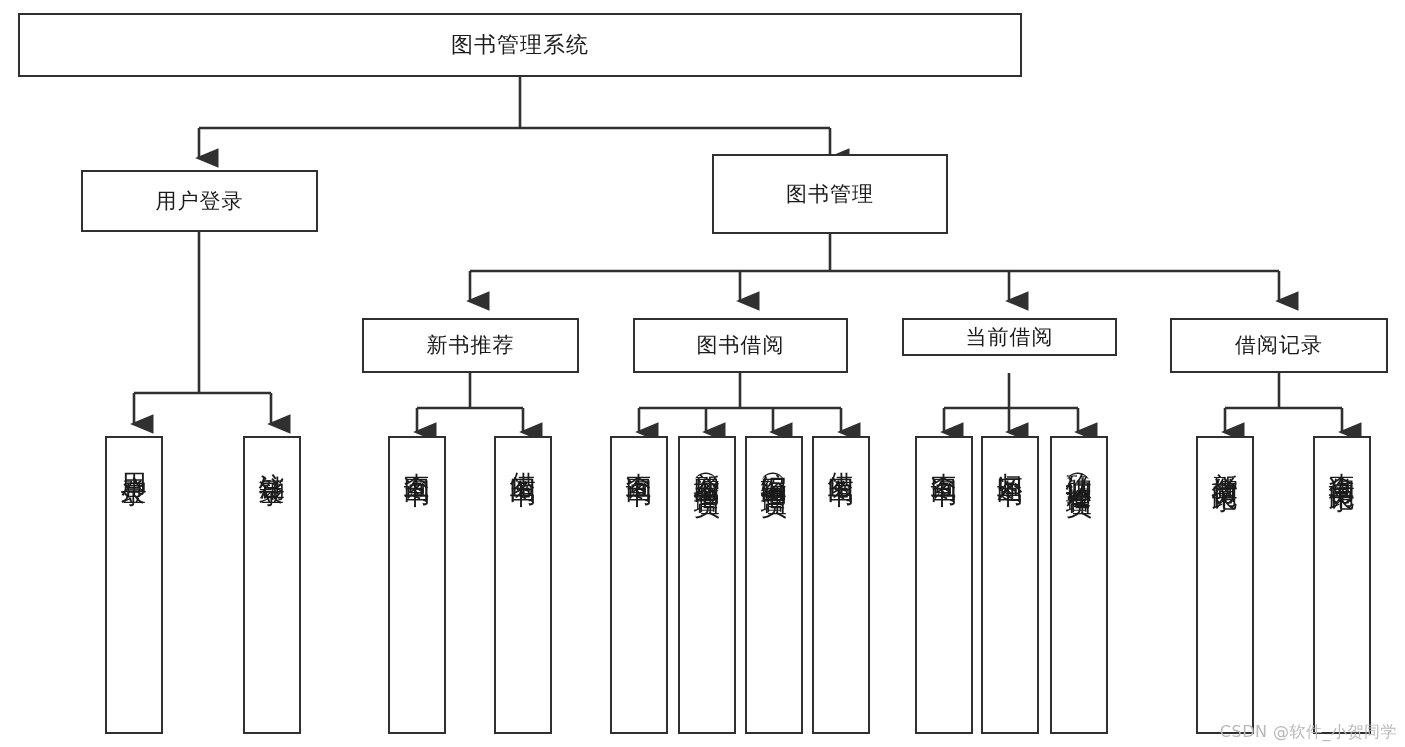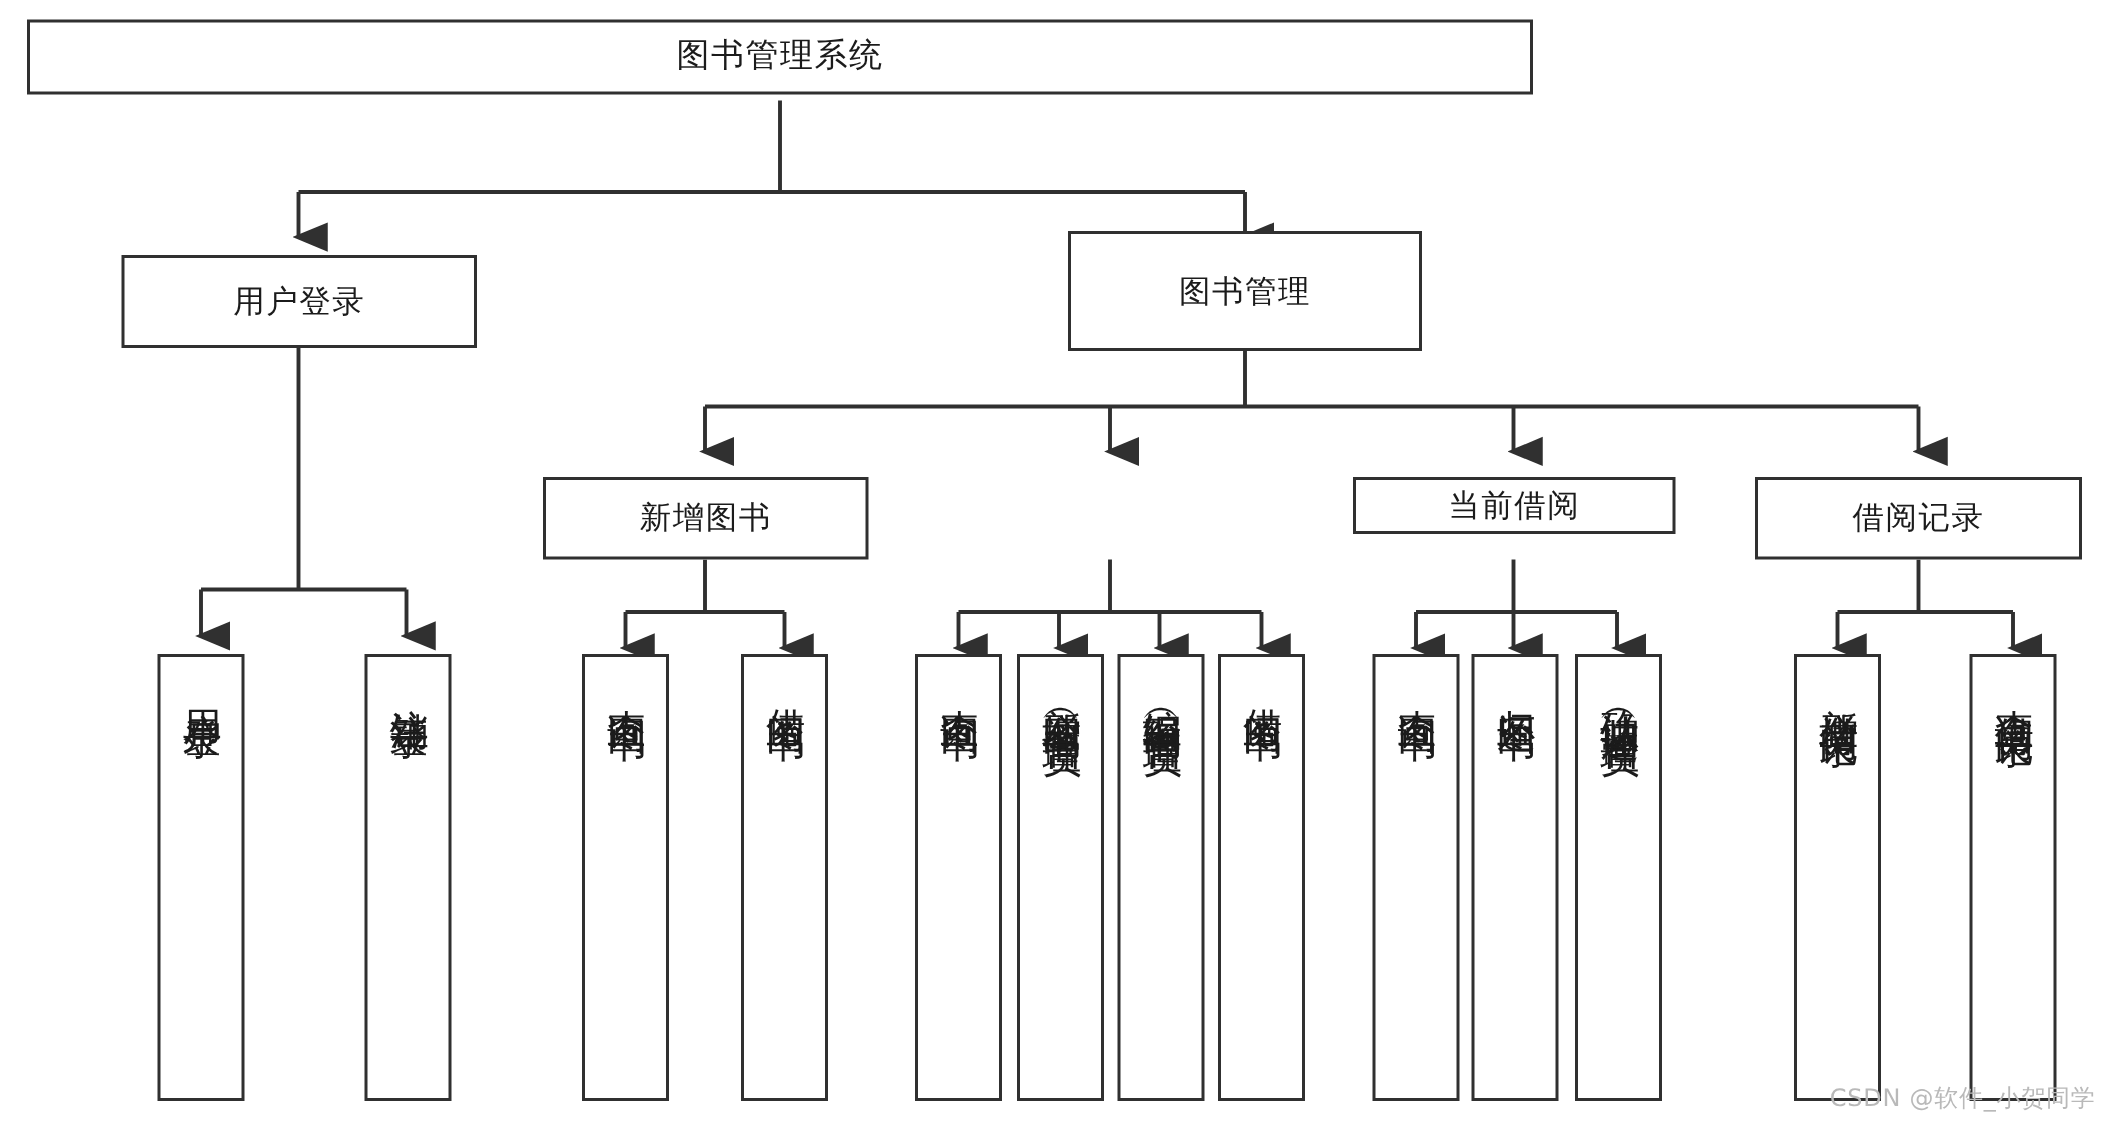--- a/index.html
+++ b/index.html
@@ -114,36 +114,39 @@
       <path d="M 1009 408 L 1009 432" marker-end="url(#arrow)"></path>
       <path d="M 1078 408 L 1078 432" marker-end="url(#arrow)"></path>
 
       <path d="M 1279 373 L 1279 408"></path>
       <path d="M 1225 408 L 1342 408"></path>
       <path d="M 1225 408 L 1225 432" marker-end="url(#arrow)"></path>
       <path d="M 1342 408 L 1342 432" marker-end="url(#arrow)"></path>
     </g>
   </svg>
 
-  <div class="node root" style="left:18px; top:13px; width:1004px; height:50px;">
+  <div class="node root" style="left:18px; top:13px; width:1004px; height:64px;">
     <span class="lbl">图书管理系统</span>
   </div>
 
   <div class="node lvl2" style="left:81px; top:170px; width:237px; height:62px;">
     <span class="lbl">用户登录</span>
   </div>
 
   <div class="node lvl2" style="left:712px; top:154px; width:236px; height:80px;">
     <span class="lbl">图书管理</span>
   </div>
 
   <div class="node lvl3" style="left:362px; top:318px; width:217px; height:55px;">
-    <span class="lbl">新增图书</span>
-  </div>
-
+    <span class="lbl">新书推荐</span>
+  </div>
+
+  <div class="node lvl3" style="left:633px; top:318px; width:215px; height:55px;">
+    <span class="lbl">图书借阅</span>
+  </div>
 
   <div class="node lvl3" style="left:902px; top:318px; width:215px; height:38px;">
     <span class="lbl">当前借阅</span>
   </div>
 
   <div class="node lvl3" style="left:1170px; top:318px; width:218px; height:55px;">
     <span class="lbl">借阅记录</span>
   </div>
 
   <div class="node leaf" style="left:105px; top:436px; width:58px; height:298px;">

